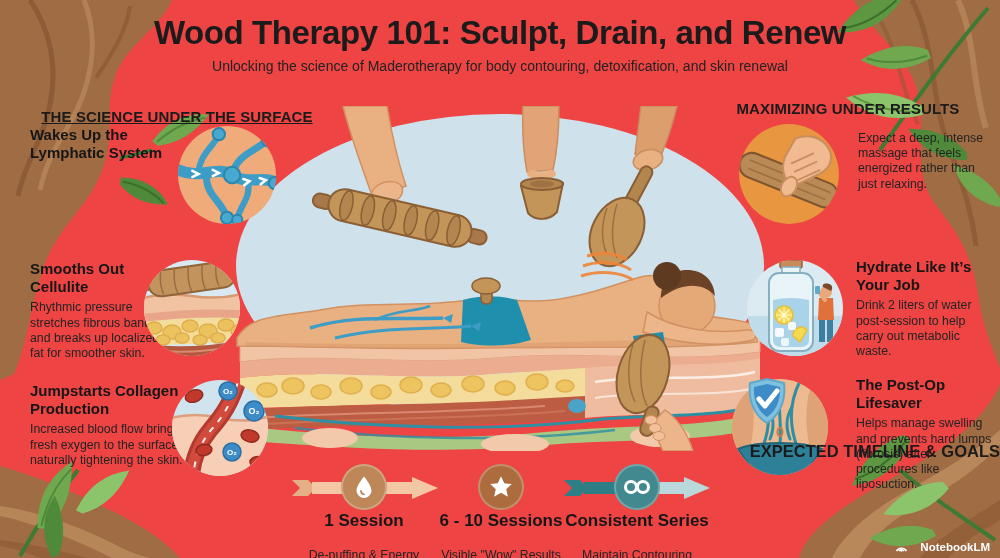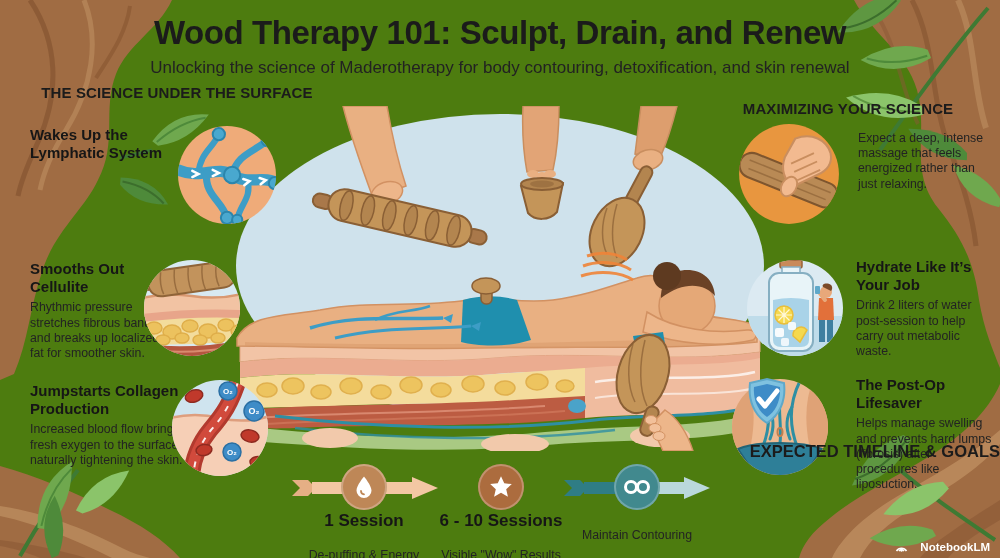--- a/index.html
+++ b/index.html
@@ -1,28 +1,28 @@
 <!DOCTYPE html>
 <html><head>
 <meta charset="utf-8">
 <style>
   * { margin:0; padding:0; box-sizing:border-box; }
   html,body { width:1000px; height:558px; overflow:hidden; font-family:"Liberation Sans", sans-serif; }
-  .canvas { position:relative; width:1000px; height:558px; background:#4d7c0f; overflow:hidden; }
+  .canvas { position:relative; width:1000px; height:558px; background:#ef4444; overflow:hidden; }
   svg { display:block; }
   .layer { position:absolute; left:0; top:0; pointer-events:none; }
 
   
   .hdr { position:absolute; left:0; top:14px; width:1000px; text-align:center; z-index:3; }
   .hdr h1 { font-size:33px; font-weight:bold; color:#1B1B1B; letter-spacing:-0.4px; }
-  .hdr p  { margin-top:6px; font-size:17px; color:#222; }
+  .hdr p  { margin-top:6px; font-size:14px; color:#222; }
 
   
   .col-heading { position:absolute; width:300px; text-align:center; font-size:15px; font-weight:bold; color:#1B1B1B; z-index:3; letter-spacing:0.1px; }
-  .col-heading.left  { left:27px;  top:84px; }
+  .col-heading.left  { left:27px;  top:108px;text-decoration:underline; }
   .col-heading.right { left:698px; top:100px; }
 
   
   .item-text { position:absolute; z-index:3; }
   .item-text h3 { font-size:15px; font-weight:bold; color:#161616; line-height:1.18; }
   .item-text p  { margin-top:5px; font-size:12.3px; color:#232323; line-height:1.24; }
   .item-icon { position:absolute; z-index:3; }
 
   
   .tl-heading { position:absolute; left:0; top:442px; width:1000px; text-align:right; font-size:16.5px; font-weight:bold; color:#1B1B1B; z-index:3; }
@@ -236,21 +236,21 @@
       <ellipse cx="444" cy="330" rx="6" ry="4.5" fill="#F2C09A" stroke="#D29162"></ellipse>
     </g>
   </svg>
 
   <header class="hdr">
     <h1>Wood Therapy 101: Sculpt, Drain, and Renew</h1>
     <p>Unlocking the science of Maderotherapy for body contouring, detoxification, and skin renewal</p>
   </header>
 
   <div class="col-heading left">THE SCIENCE UNDER THE SURFACE</div>
-  <div class="col-heading right">MAXIMIZING YOUR SCIENCE</div>
+  <div class="col-heading right">MAXIMIZING UNDER RESULTS</div>
 
   <div class="item-text" style="left:30px; top:126px; width:142px">
     <h3>Wakes Up the Lymphatic System</h3>
   </div>
   <div class="item-icon" style="left:176px; top:124px">
     <svg width="102" height="102" viewBox="0 0 100 100">
       <defs>
           <clipPath id="clipLymph">
             <circle cx="50" cy="50" r="48"></circle>
           </clipPath>
@@ -488,20 +488,21 @@
 
   <div class="tl-label" style="left:284px">
     <div class="t">1 Session</div>
     <div class="s">De-puffing &amp; Energy</div>
   </div>
   <div class="tl-label" style="left:421px">
     <div class="t">6 - 10 Sessions</div>
     <div class="s">Visible "Wow" Results</div>
   </div>
   <div class="tl-label" style="left:557px">
+    <div class="t">Consistent Series</div>
     <div class="s">Maintain Contouring</div>
   </div>
 
   <div class="watermark">
     <svg width="13" height="13" viewBox="0 0 13 13">
       <path d="M1.5,11 A6,6 0 0 1 11.5,11" fill="none" stroke="#FFFFFF" stroke-width="1.6"></path>
       <path d="M4,11 A3,3 0 0 1 9,11" fill="none" stroke="#FFFFFF" stroke-width="1.6"></path>
       <circle cx="6.5" cy="10.6" r="1.2" fill="#FFFFFF"></circle>
     </svg>
     <span>NotebookLM</span>

